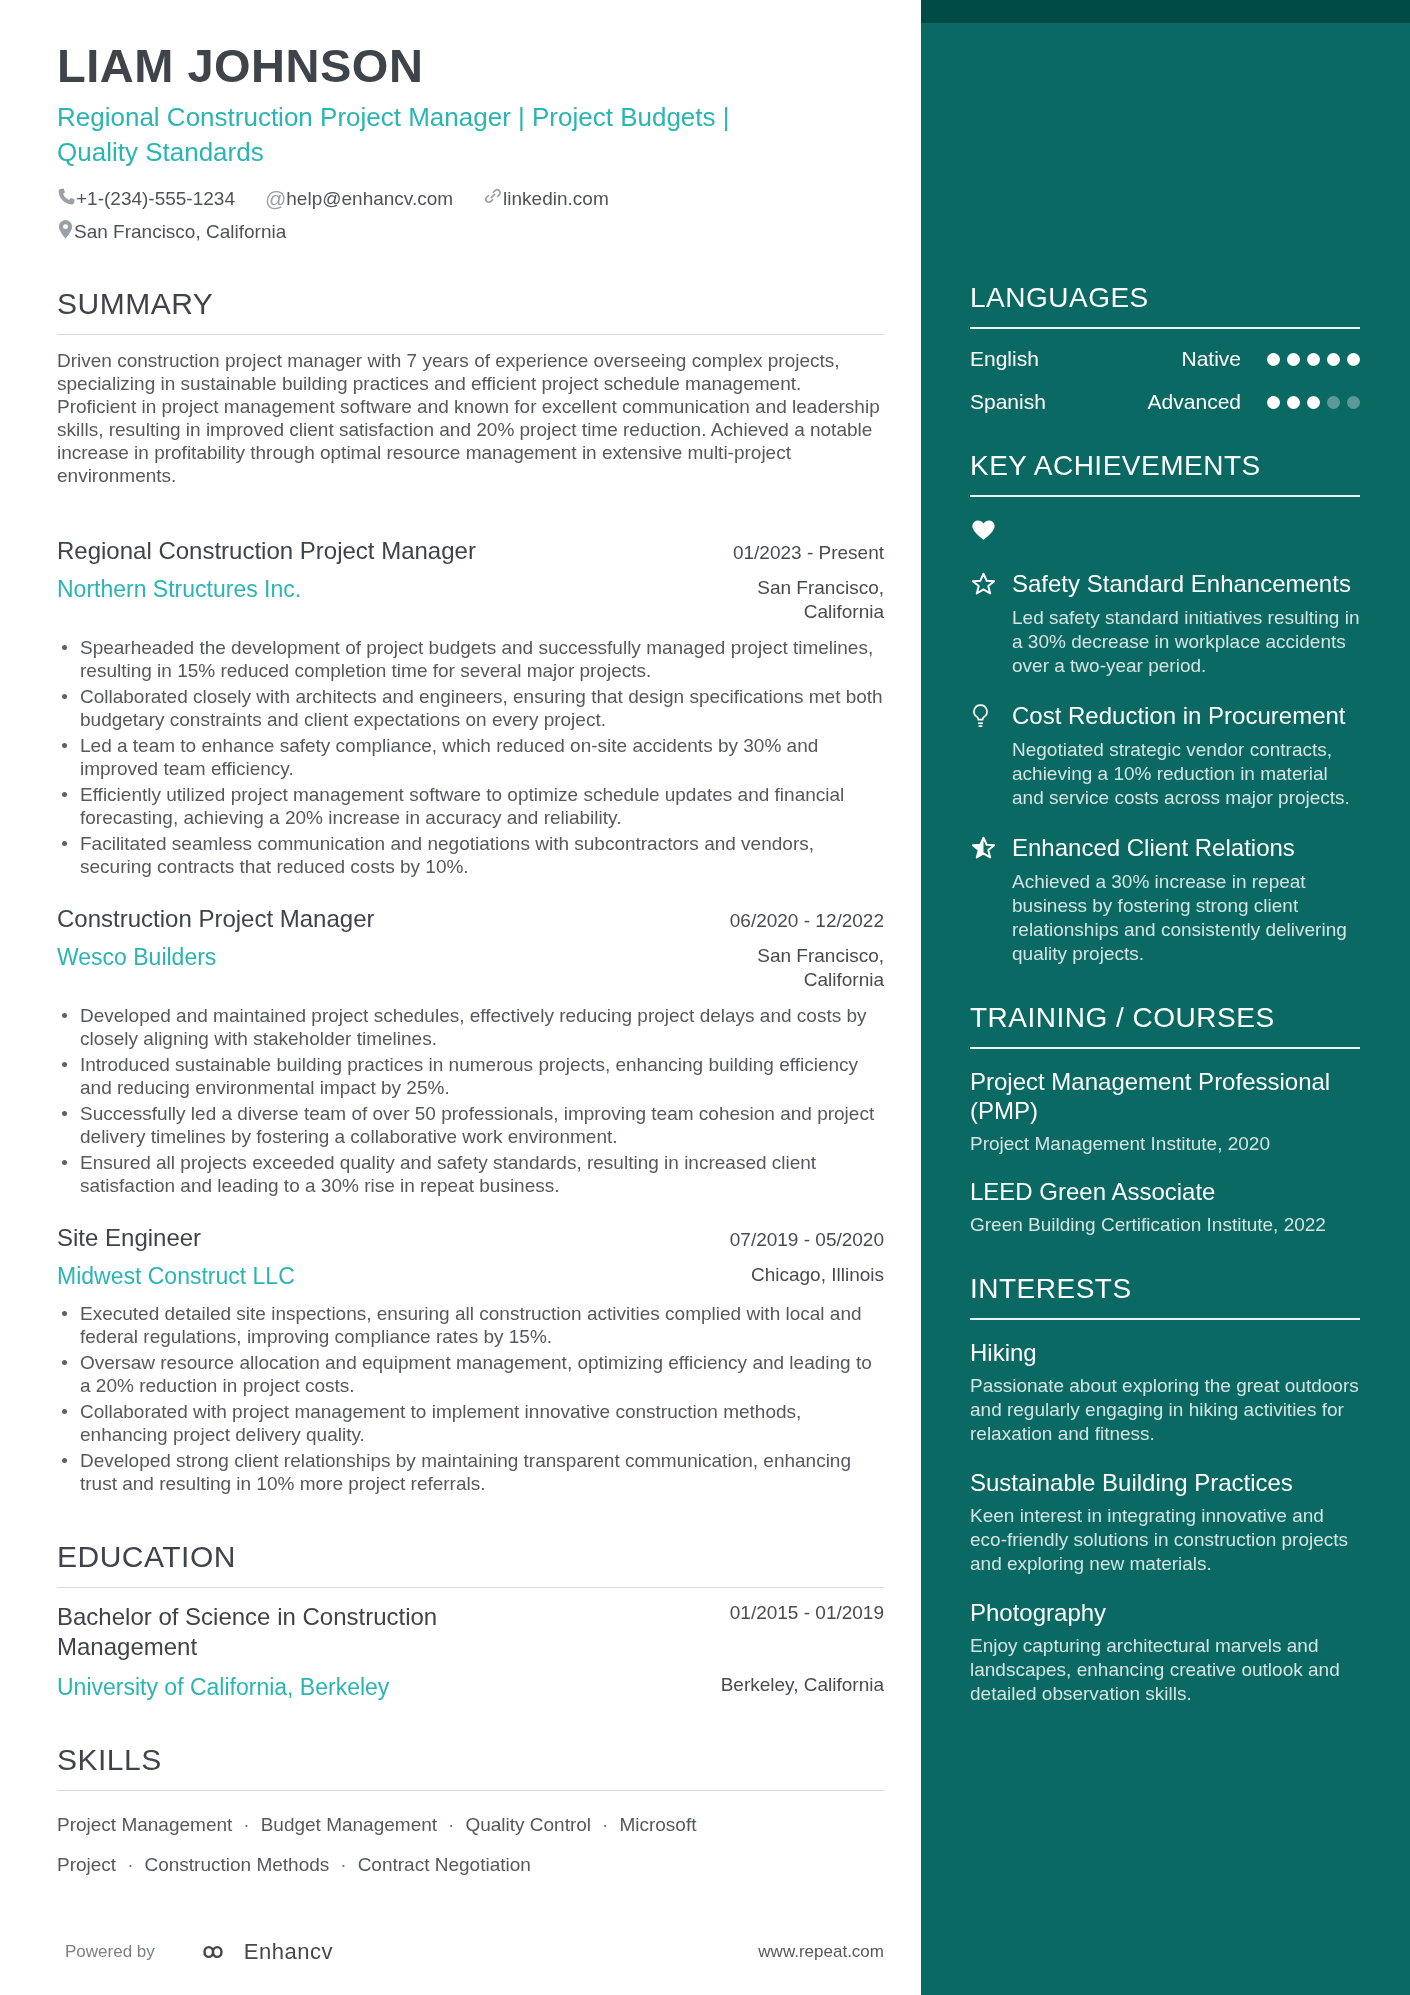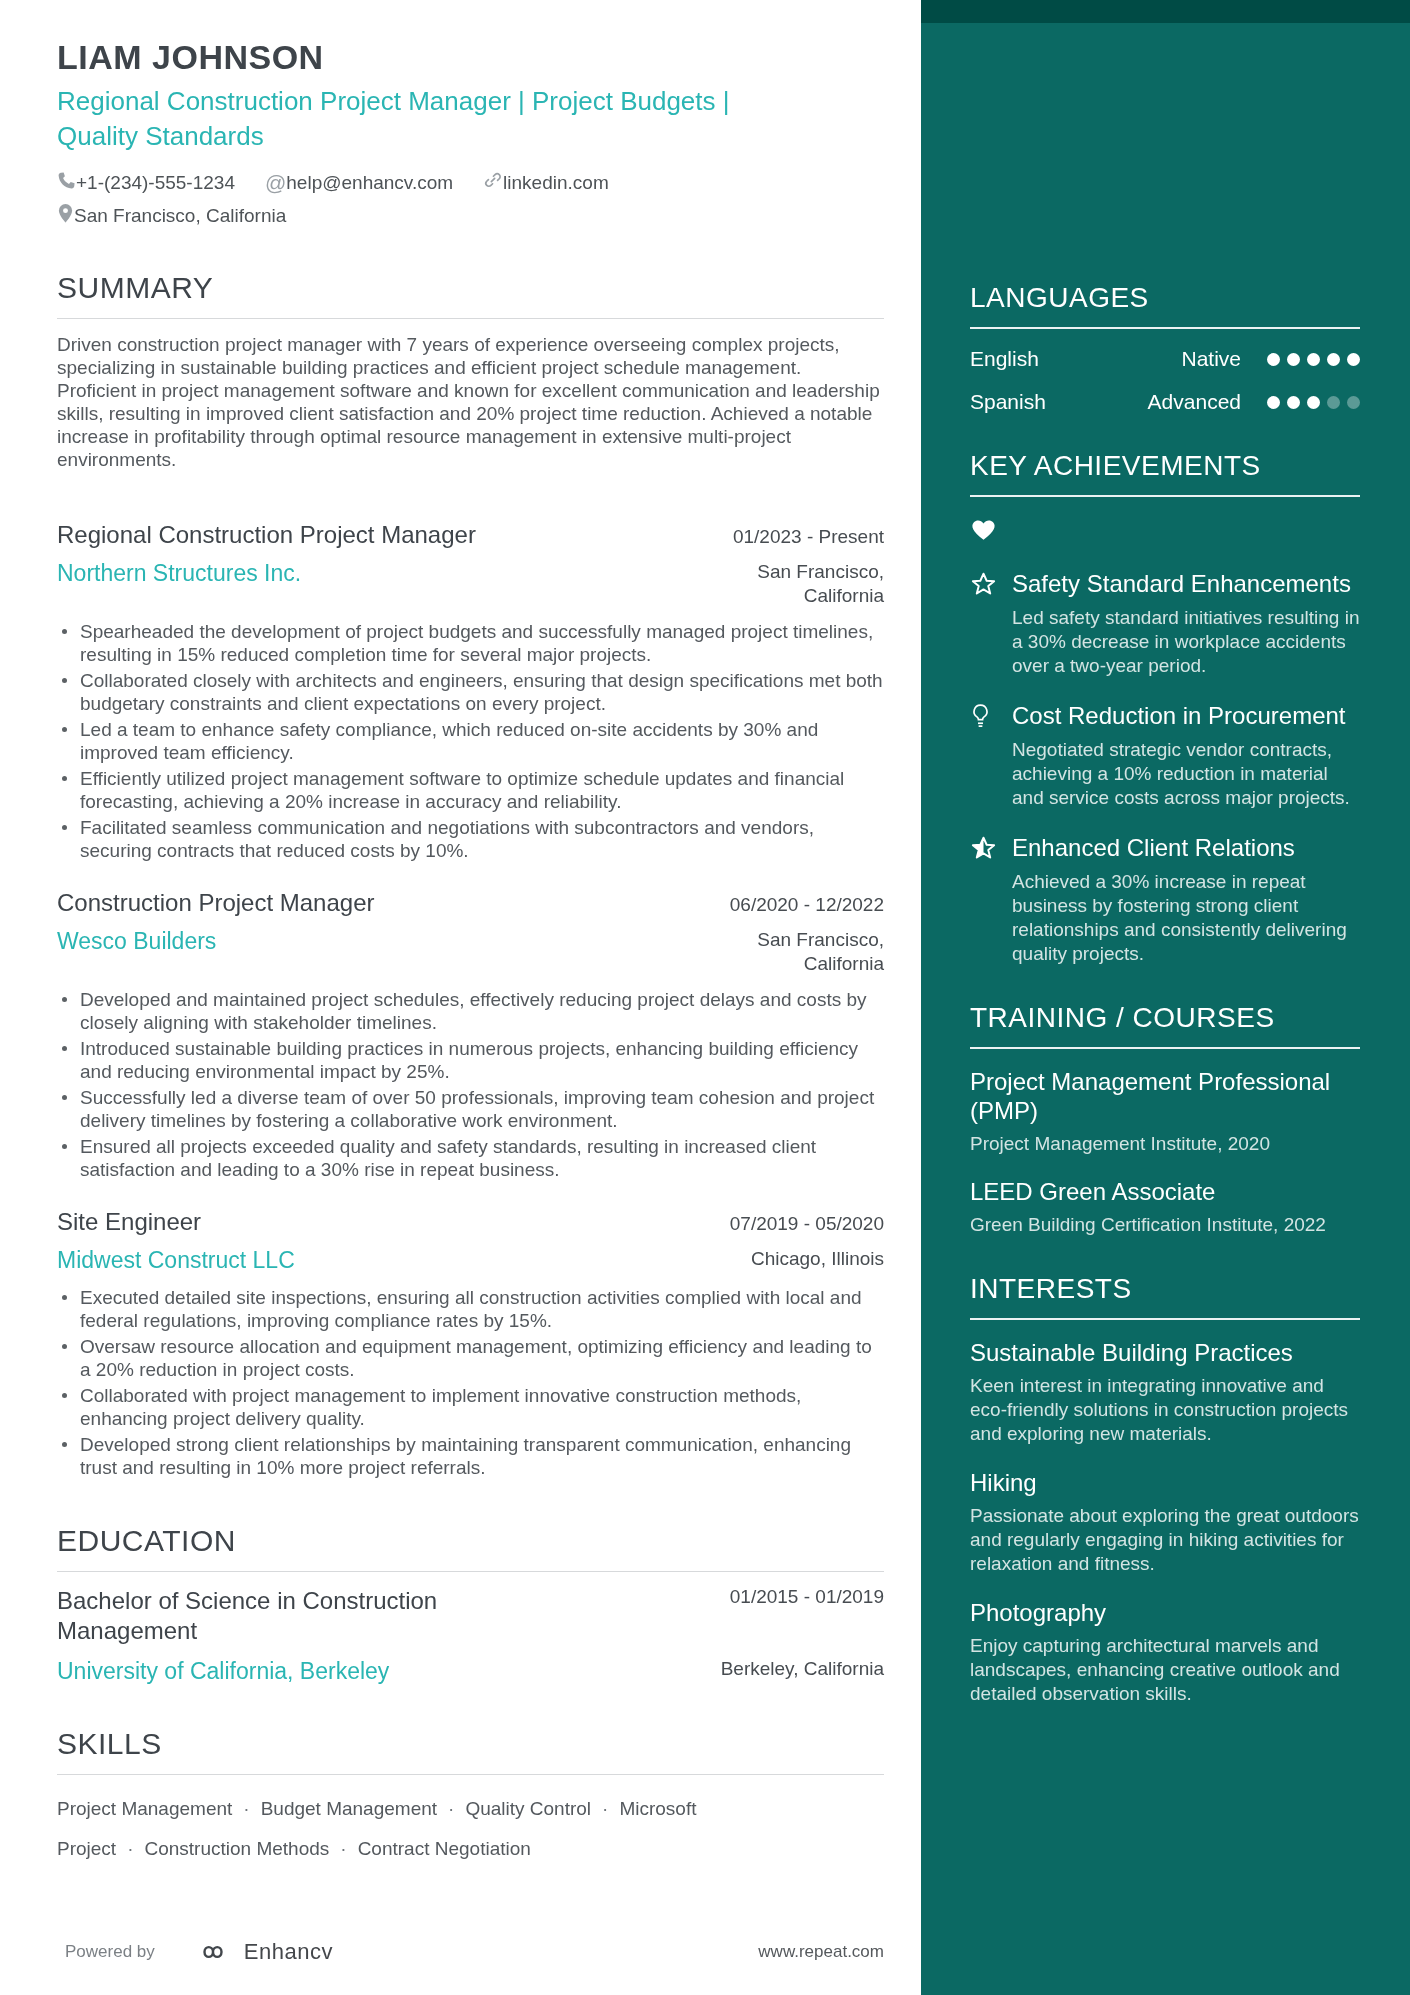--- a/index.html
+++ b/index.html
@@ -2,21 +2,21 @@
 <html style="--sidebar-bg: #0B6963; --sidebar-strip: #004B45; --accent: #2AB5B3; --heading: #3E444A; --body: #54595E; --muted-icon: #9AA0A5;"><head>
 <meta charset="utf-8">
 <style>
   html,body{margin:0;padding:0;background:#fff;}
   .page{width:1410px;height:1995px;display:flex;background:#fff;overflow:hidden;
         font-family:"Liberation Sans",sans-serif;position:relative;}
 
   
   .main{width:921px;box-sizing:border-box;padding:38px 37px 0 57px;
         display:flex;flex-direction:column;}
-  .name{font-size:34px;font-weight:700;color:var(--heading,#3E444A);
+  .name{font-size:47px;font-weight:700;color:var(--heading,#3E444A);
         letter-spacing:0.5px;margin:0;}
   .headline{font-size:26px;line-height:35px;color:var(--accent,#2AB5B3);
         margin-top:7px;max-width:690px;}
   .contact{display:flex;align-items:center;gap:30px;margin-top:16px;
         font-size:19px;color:#4E5357;}
   .contact.second{margin-top:8px;}
   .c-item{display:flex;align-items:center;}
   .at-glyph{font-size:21px;color:var(--muted-icon,#9AA0A5);font-weight:400;}
 
   .section{margin-top:42px;}
@@ -322,27 +322,27 @@
               <div class="course-sub">Green Building Certification Institute, 2022</div>
             </div>
           </div>
       </section>
 
       <section class="side-section">
         <h2>INTERESTS</h2>
         <div>
 
             <div class="interest">
+              <div class="interest-title">Hiking</div>
+              <div class="interest-desc">Passionate about exploring the great outdoors and regularly engaging in hiking activities for relaxation and fitness.</div>
+            </div>
+
+            <div class="interest">
               <div class="interest-title">Sustainable Building Practices</div>
               <div class="interest-desc">Keen interest in integrating innovative and eco-friendly solutions in construction projects and exploring new materials.</div>
-            </div>
-
-            <div class="interest">
-              <div class="interest-title">Hiking</div>
-              <div class="interest-desc">Passionate about exploring the great outdoors and regularly engaging in hiking activities for relaxation and fitness.</div>
             </div>
 
             <div class="interest">
               <div class="interest-title">Photography</div>
               <div class="interest-desc">Enjoy capturing architectural marvels and landscapes, enhancing creative outlook and detailed observation skills.</div>
             </div>
           </div>
       </section>
 
     </div>

